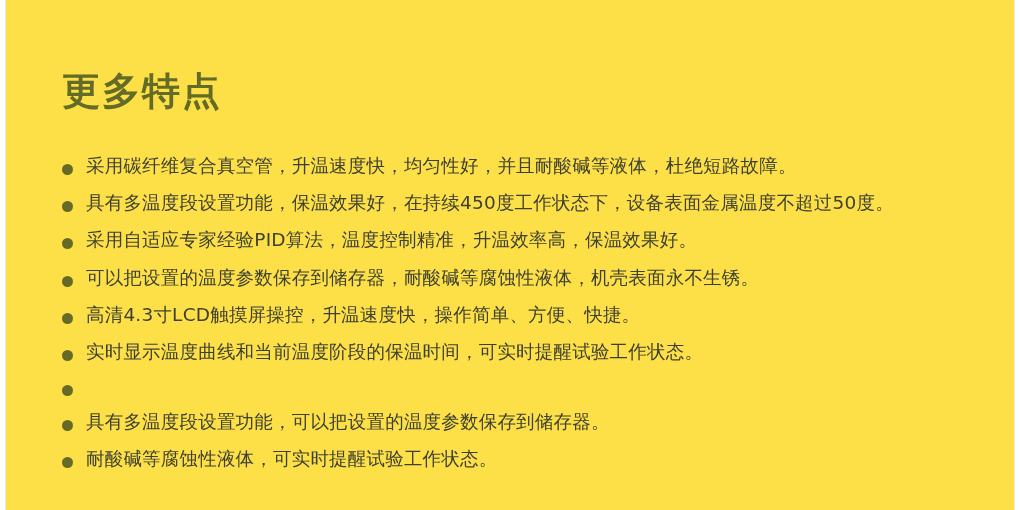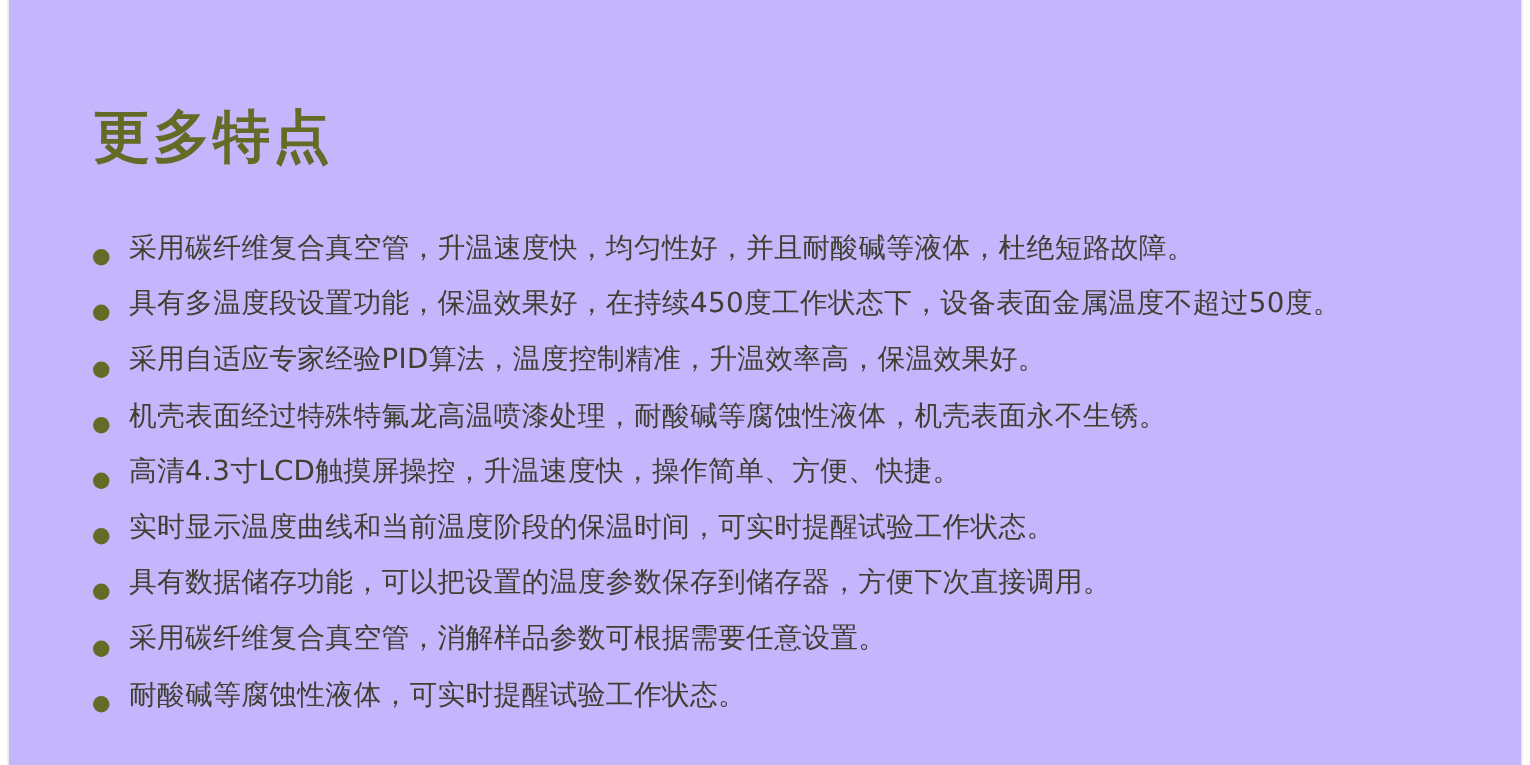--- a/index.html
+++ b/index.html
@@ -11,21 +11,21 @@
     height: 510px;
     background: #ffffff;
     font-family: "Liberation Sans", "DejaVu Sans", sans-serif;
     overflow: hidden;
   }
   .slide {
     position: relative;
     width: 1020px;
     height: 510px;
     box-sizing: border-box;
-    background: #c4b5fd;
+    background: #fde047;
   }
   .edge-left {
     position: absolute;
     left: 0;
     top: 0;
     width: 5px;
     height: 510px;
     background: #ffffff;
     border-right: 1px solid #e8e8e8;
   }
@@ -50,21 +50,21 @@
     white-space: nowrap;
   }
   .bullet-list {
     position: absolute;
     left: 62px;
     top: 155px;
     width: 900px;
   }
   .bullet-row {
     display: flex;
-    align-items: flex-end;
+    align-items: center;
     margin-bottom: 15px;
     line-height: 1.2;
   }
   .bullet-dot {
     flex: 0 0 auto;
     width: 11px;
     height: 11px;
     border-radius: 50%;
     background: #646b26;
     margin-top: 7px;
@@ -100,41 +100,40 @@
       <span class="bullet-text">具有多温度段设置功能，保温效果好，在持续450度工作状态下，设备表面金属温度不超过50度。</span>
     </div>
 
     <div class="bullet-row">
       <span class="bullet-dot"></span>
       <span class="bullet-text">采用自适应专家经验PID算法，温度控制精准，升温效率高，保温效果好。</span>
     </div>
 
     <div class="bullet-row">
       <span class="bullet-dot"></span>
-      <span class="bullet-text">机壳表面经过特殊特氟龙高温喷漆处理，耐酸碱等腐蚀性液体，机壳表面永不生锈。</span>
+      <span class="bullet-text">可以把设置的温度参数保存到储存器，耐酸碱等腐蚀性液体，机壳表面永不生锈。</span>
     </div>
 
     <div class="bullet-row">
       <span class="bullet-dot"></span>
       <span class="bullet-text">高清4.3寸LCD触摸屏操控，升温速度快，操作简单、方便、快捷。</span>
     </div>
 
     <div class="bullet-row">
       <span class="bullet-dot"></span>
       <span class="bullet-text">实时显示温度曲线和当前温度阶段的保温时间，可实时提醒试验工作状态。</span>
     </div>
 
     <div class="bullet-row">
       <span class="bullet-dot"></span>
-      <span class="bullet-text">具有数据储存功能，可以把设置的温度参数保存到储存器，方便下次直接调用。</span>
     </div>
 
     <div class="bullet-row">
       <span class="bullet-dot"></span>
-      <span class="bullet-text">采用碳纤维复合真空管，消解样品参数可根据需要任意设置。</span>
+      <span class="bullet-text">具有多温度段设置功能，可以把设置的温度参数保存到储存器。</span>
     </div>
 
     <div class="bullet-row">
       <span class="bullet-dot"></span>
       <span class="bullet-text">耐酸碱等腐蚀性液体，可实时提醒试验工作状态。</span>
     </div>
 
   </div>
 </div>
 

